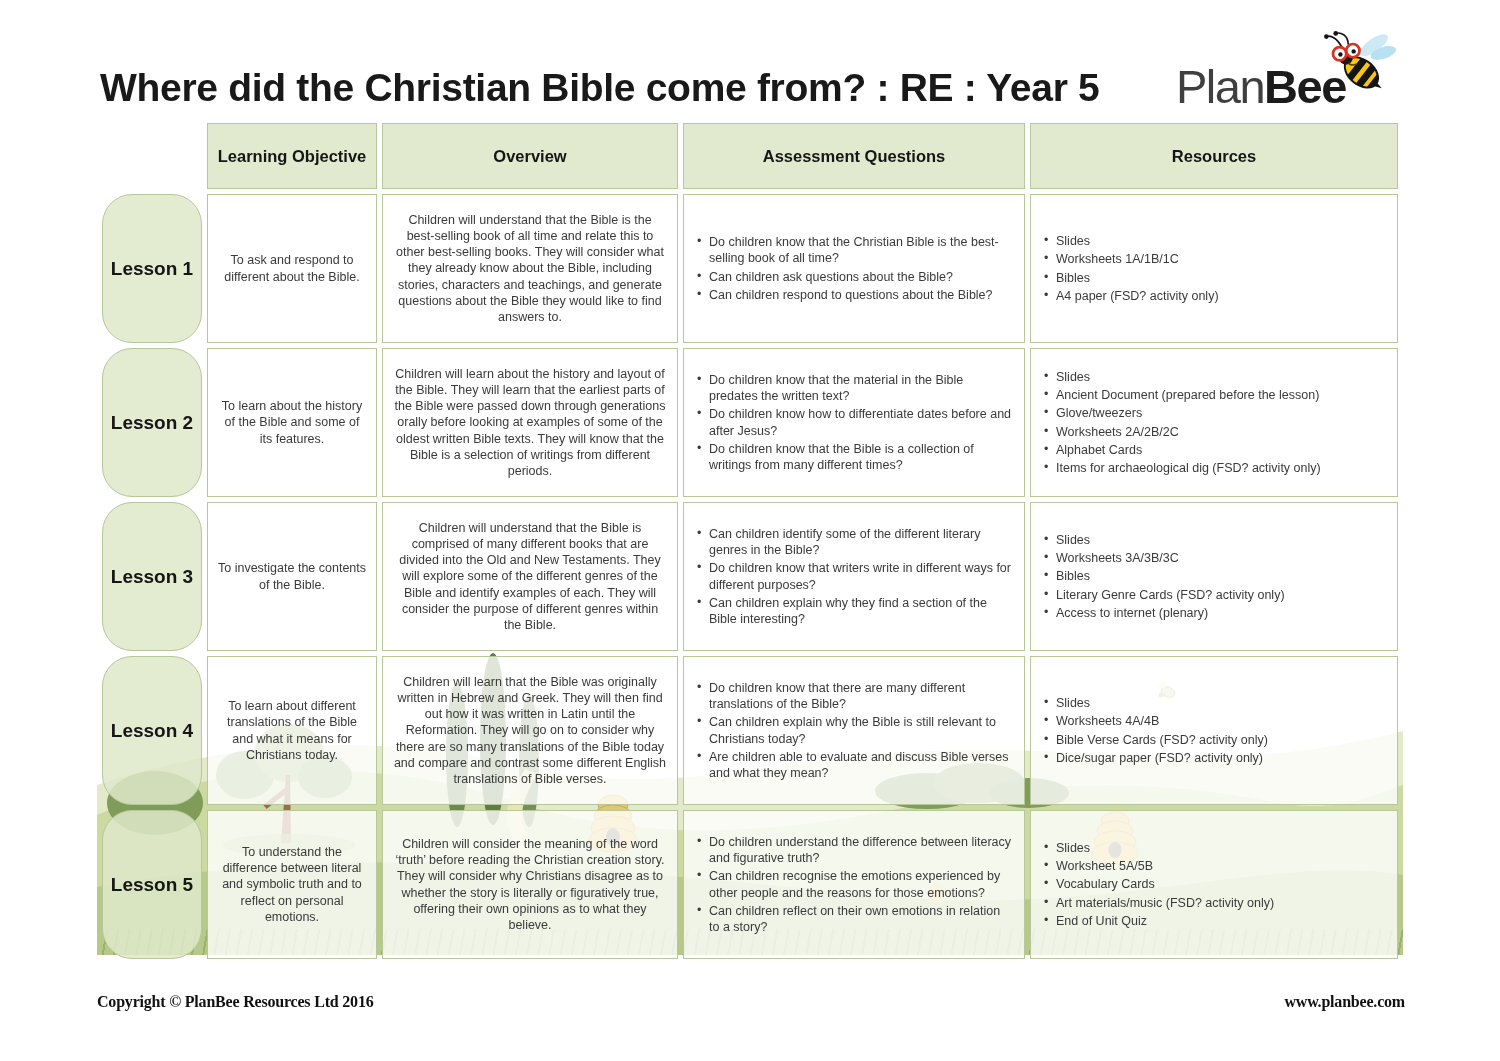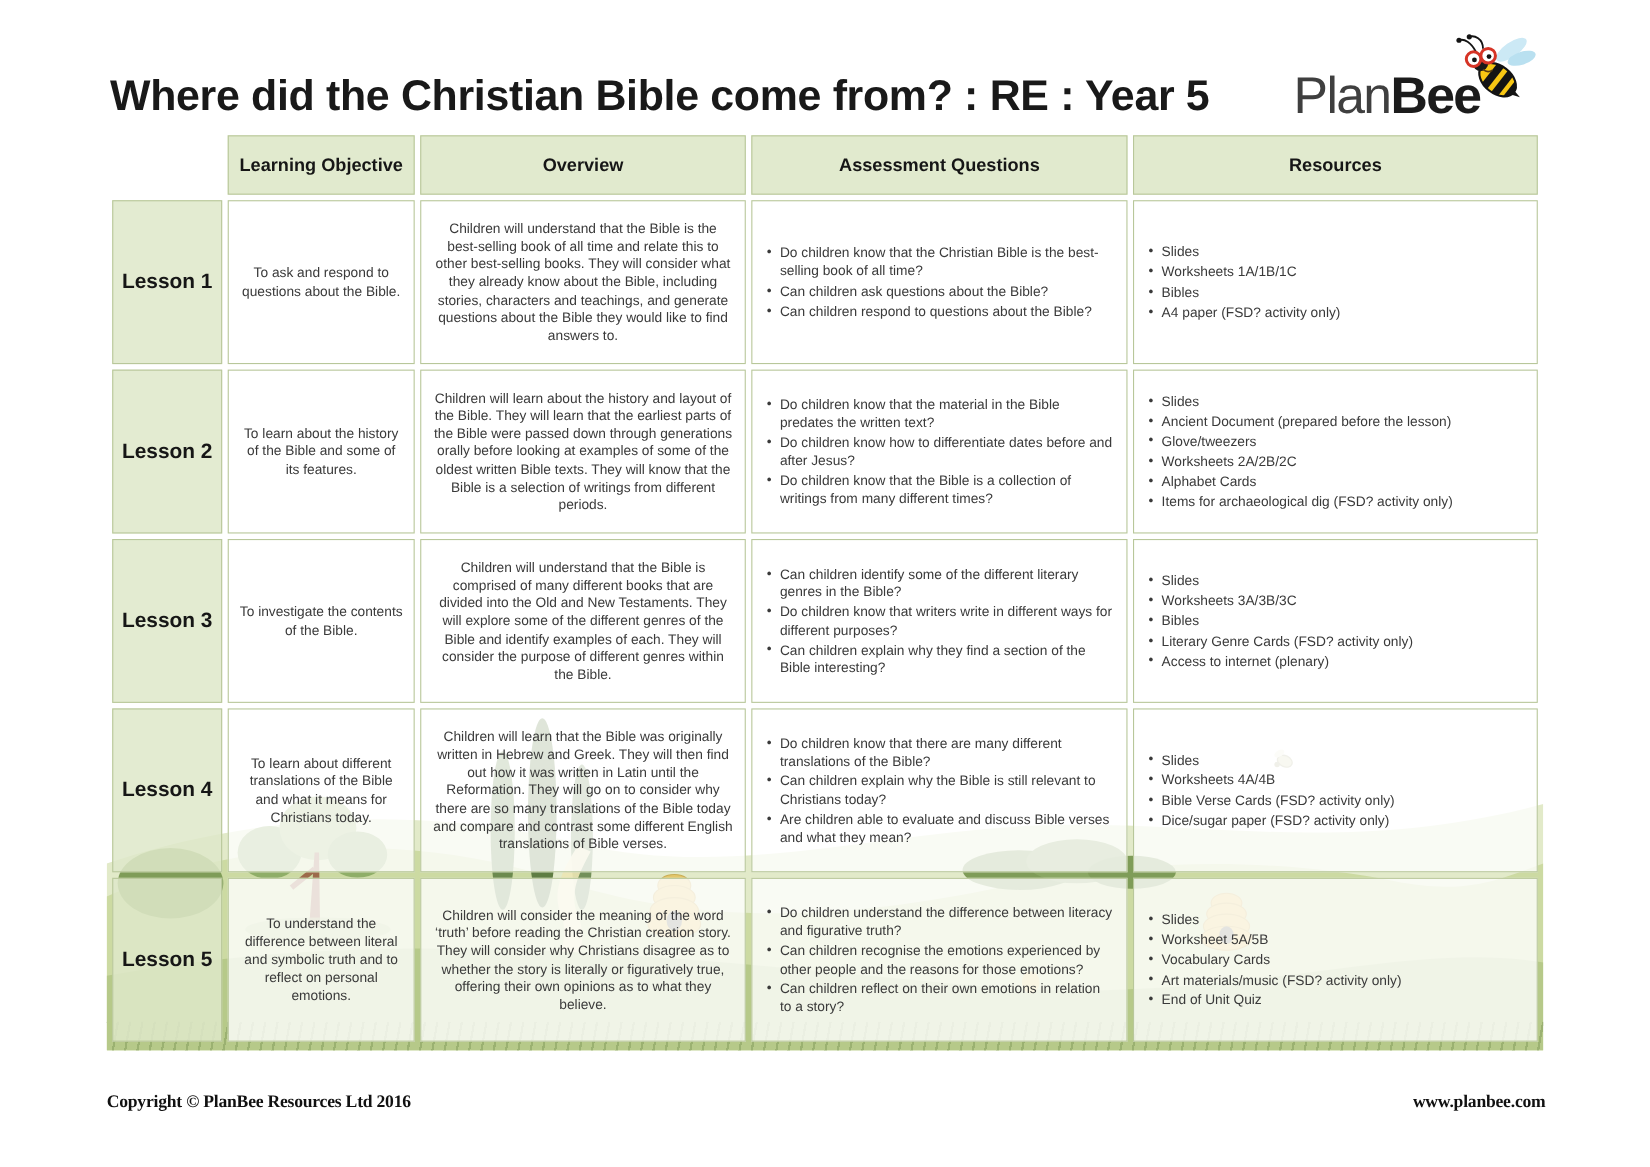--- a/index.html
+++ b/index.html
@@ -27,25 +27,25 @@
     background:repeating-linear-gradient(100deg,transparent 0 9px,rgba(122,148,84,0.45) 9px 11px);
   }
   table.plan{
     position:relative;z-index:1;border-collapse:separate;border-spacing:5px;
     table-layout:fixed;width:1306px;
   }
   td,th{border:1px solid #b8c79a;box-sizing:border-box;}
   th.blank{border:none;background:transparent;}
   th.col-head{
     background:rgba(223,233,203,0.95);font-size:16.5px;font-weight:700;color:#161616;
-    text-align:center;vertical-align:middle;height:54px;padding:2px 2px;
+    text-align:center;vertical-align:middle;height:66px;padding:2px 2px;
   }
   td.lesson-cell{
     background:rgba(222,232,202,0.86);text-align:center;vertical-align:middle;
-    font-size:19px;font-weight:700;color:#161616;
+    font-size:19px;font-weight:700;color:#161616;border-radius:30px;
   }
   td.body-cell{
     background:rgba(255,255,255,0.8);vertical-align:middle;font-size:12.5px;
     line-height:1.3;color:#3a3a3a;padding:8px 10px;margin-left:36px;
   }
   td.center-cell{text-align:center;}
   .bi{position:relative;padding-left:15px;text-align:left;margin:2px 0;}
   .bi::before{content:"\2022";position:absolute;left:3px;top:-1px;color:#3a3a3a;}
   
   .footer{
@@ -164,21 +164,21 @@
         <th class="blank"></th>
         <th class="col-head">Learning Objective</th>
         <th class="col-head">Overview</th>
         <th class="col-head">Assessment Questions</th>
         <th class="col-head">Resources</th>
       </tr>
     </thead>
     <tbody id="table-body">
         <tr style="height: 149px;">
           <td class="lesson-cell">Lesson 1</td>
-          <td class="body-cell center-cell">To ask and respond to questions about the Bible.</td>
+          <td class="body-cell center-cell">To ask and respond to different about the Bible.</td>
           <td class="body-cell center-cell">Children will understand that the Bible is the best-selling book of all time and relate this to other best-selling books. They will consider what they already know about the Bible, including stories, characters and teachings, and generate questions about the Bible they would like to find answers to.</td>
           <td class="body-cell">
             <div class="bi">Do children know that the Christian Bible is the best-selling book of all time?</div>
             <div class="bi">Can children ask questions about the Bible?</div>
             <div class="bi">Can children respond to questions about the Bible?</div>
           </td>
           <td class="body-cell">
             <div class="bi">Slides</div>
             <div class="bi">Worksheets 1A/1B/1C</div>
             <div class="bi">Bibles</div>

